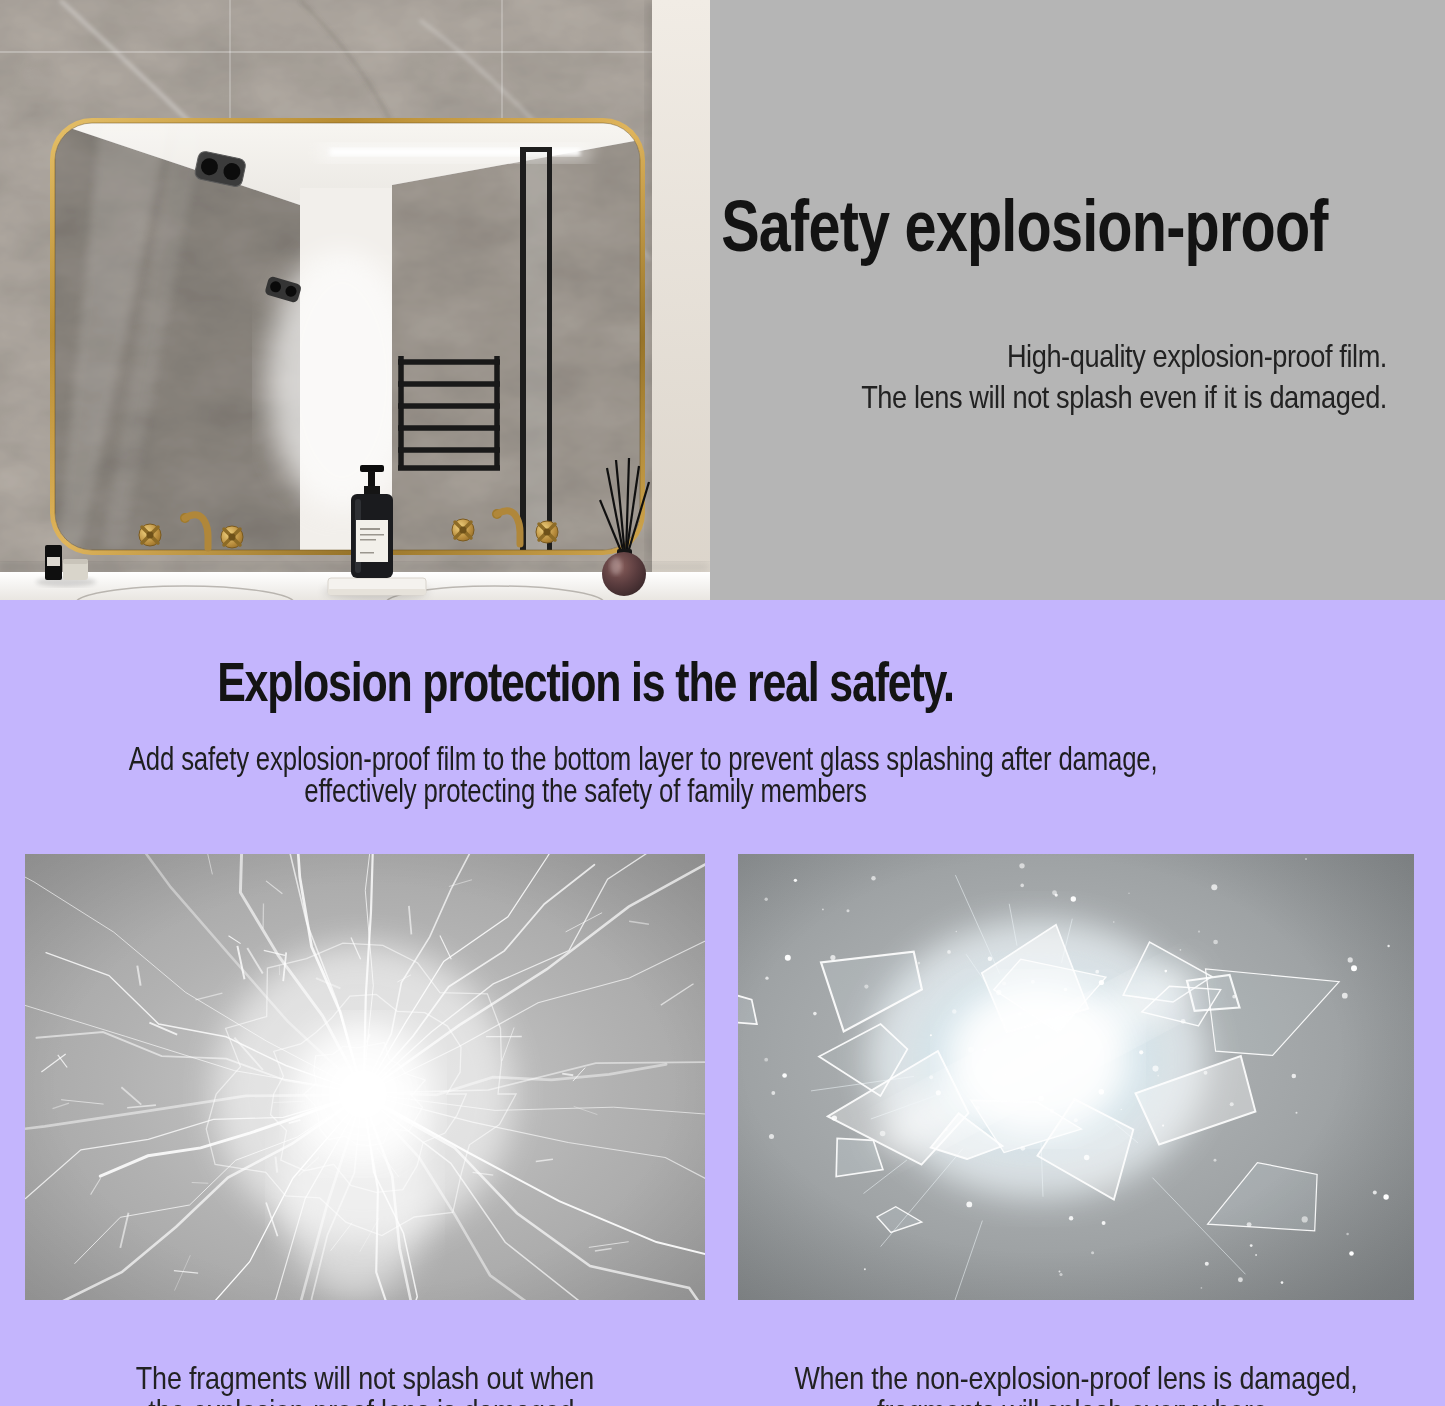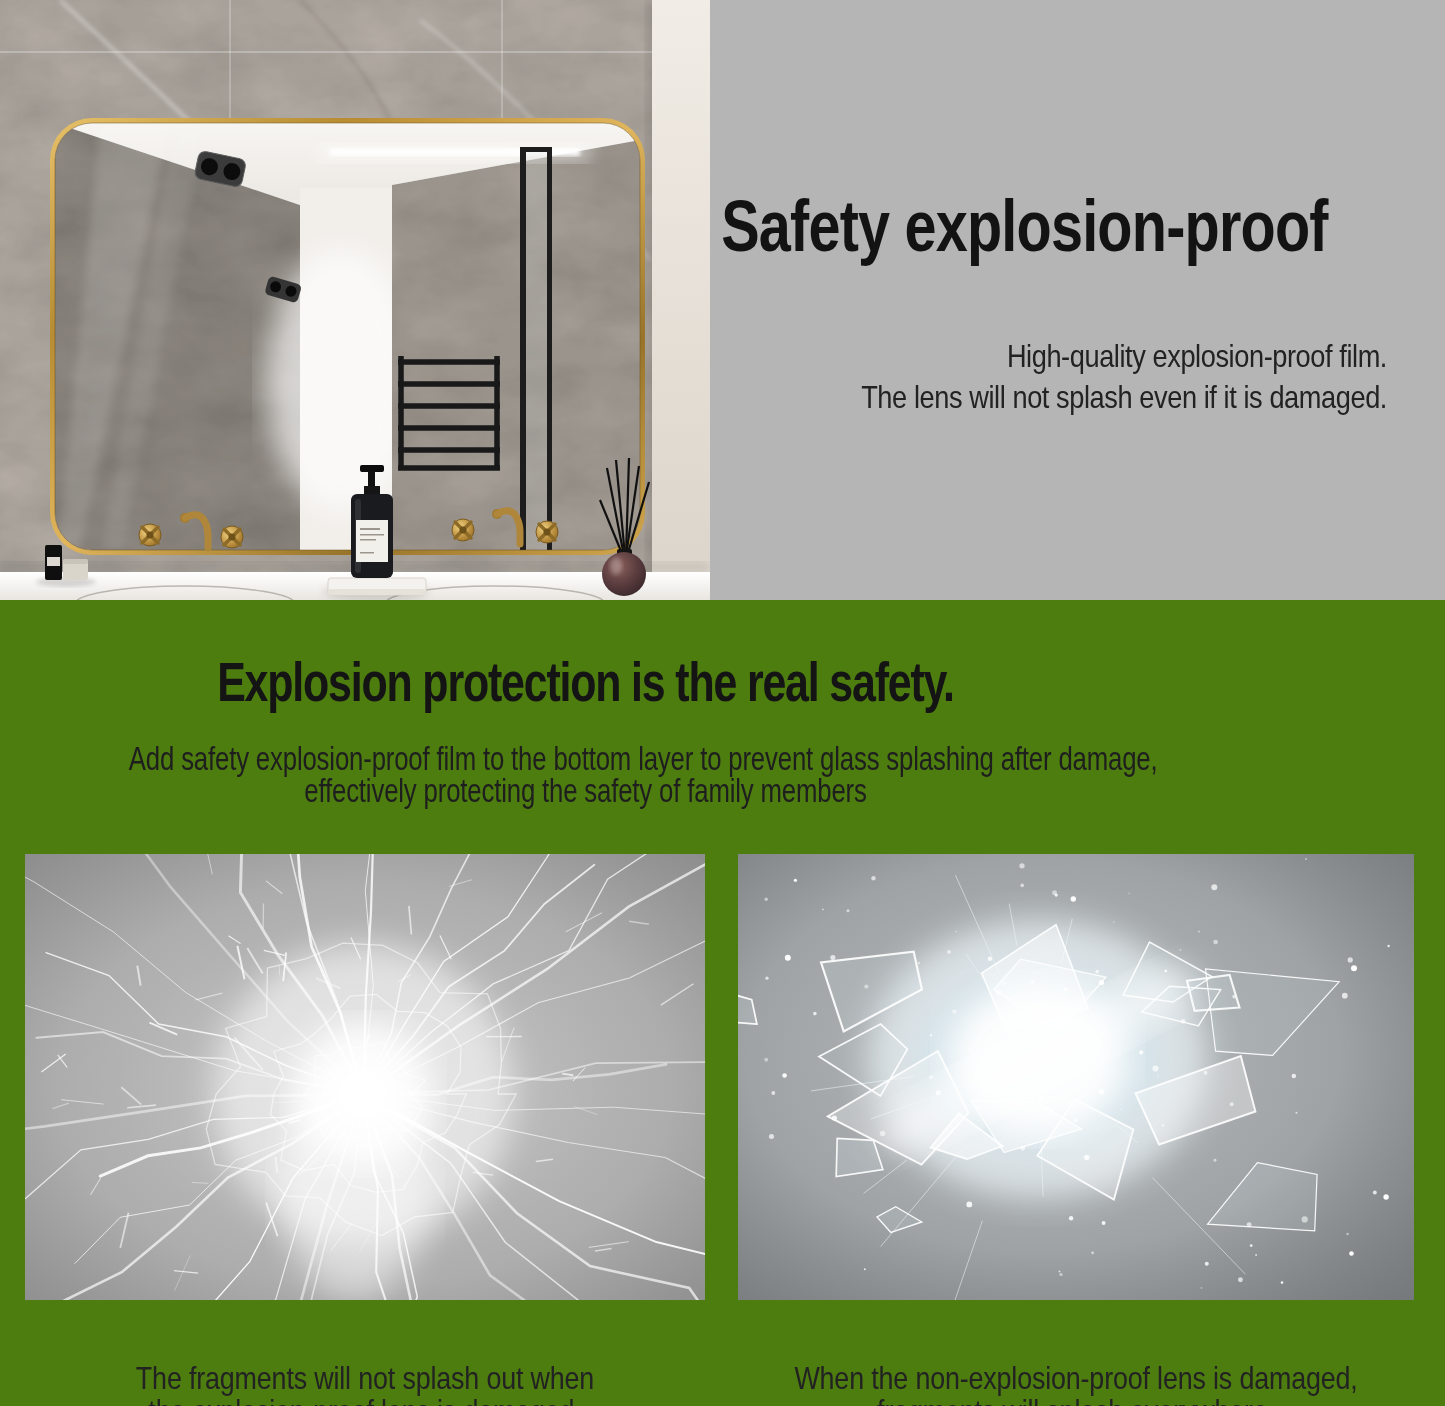--- a/index.html
+++ b/index.html
@@ -1,16 +1,16 @@
 <!DOCTYPE html>
 <html><head>
 <meta charset="utf-8">
 <style>
   html,body{margin:0;padding:0;background:#ffffff;}
-  .page{position:relative;width:1445px;height:1406px;background:#4d7c0f;overflow:hidden;
+  .page{position:relative;width:1445px;height:1406px;background:#c4b5fd;overflow:hidden;
         font-family:"Liberation Sans","DejaVu Sans",sans-serif;color:#1a1a1a;}
 
   
   .hero-photo{position:absolute;left:0;top:0;width:710px;height:600px;overflow:hidden;background:#aaa39b;}
   .hero-panel{position:absolute;left:710px;top:0;width:735px;height:600px;background:#b5b5b5;}
   .hero-title{margin:190px 0 0 0;padding-left:14px;font-size:72px;font-weight:700;line-height:1;
               letter-spacing:-1px;white-space:nowrap;color:#131313;
               transform:scaleX(.80);transform-origin:left center;}
   .hero-sub{margin:74px 58px 0 0;text-align:right;font-size:32px;line-height:1.27;color:#222;
             letter-spacing:-.5px;transform:scaleX(.85);transform-origin:right center;}

